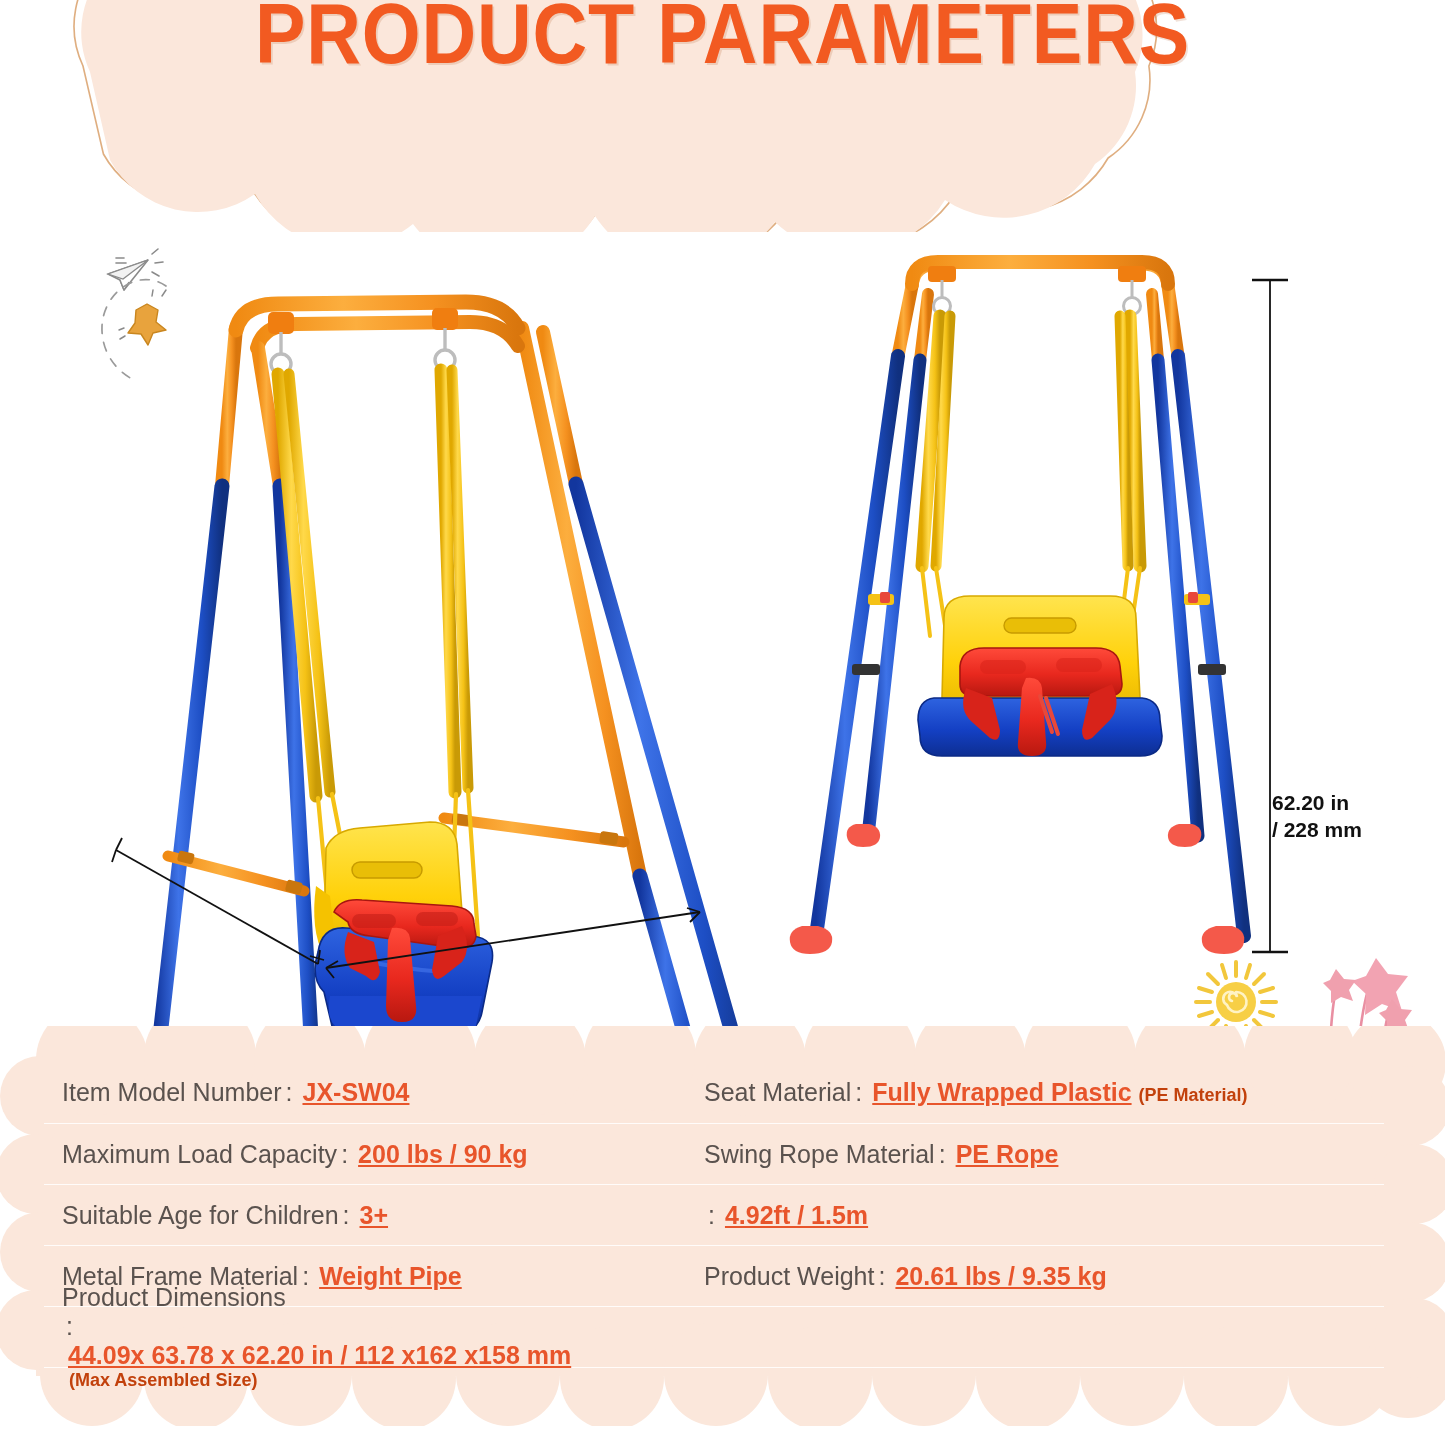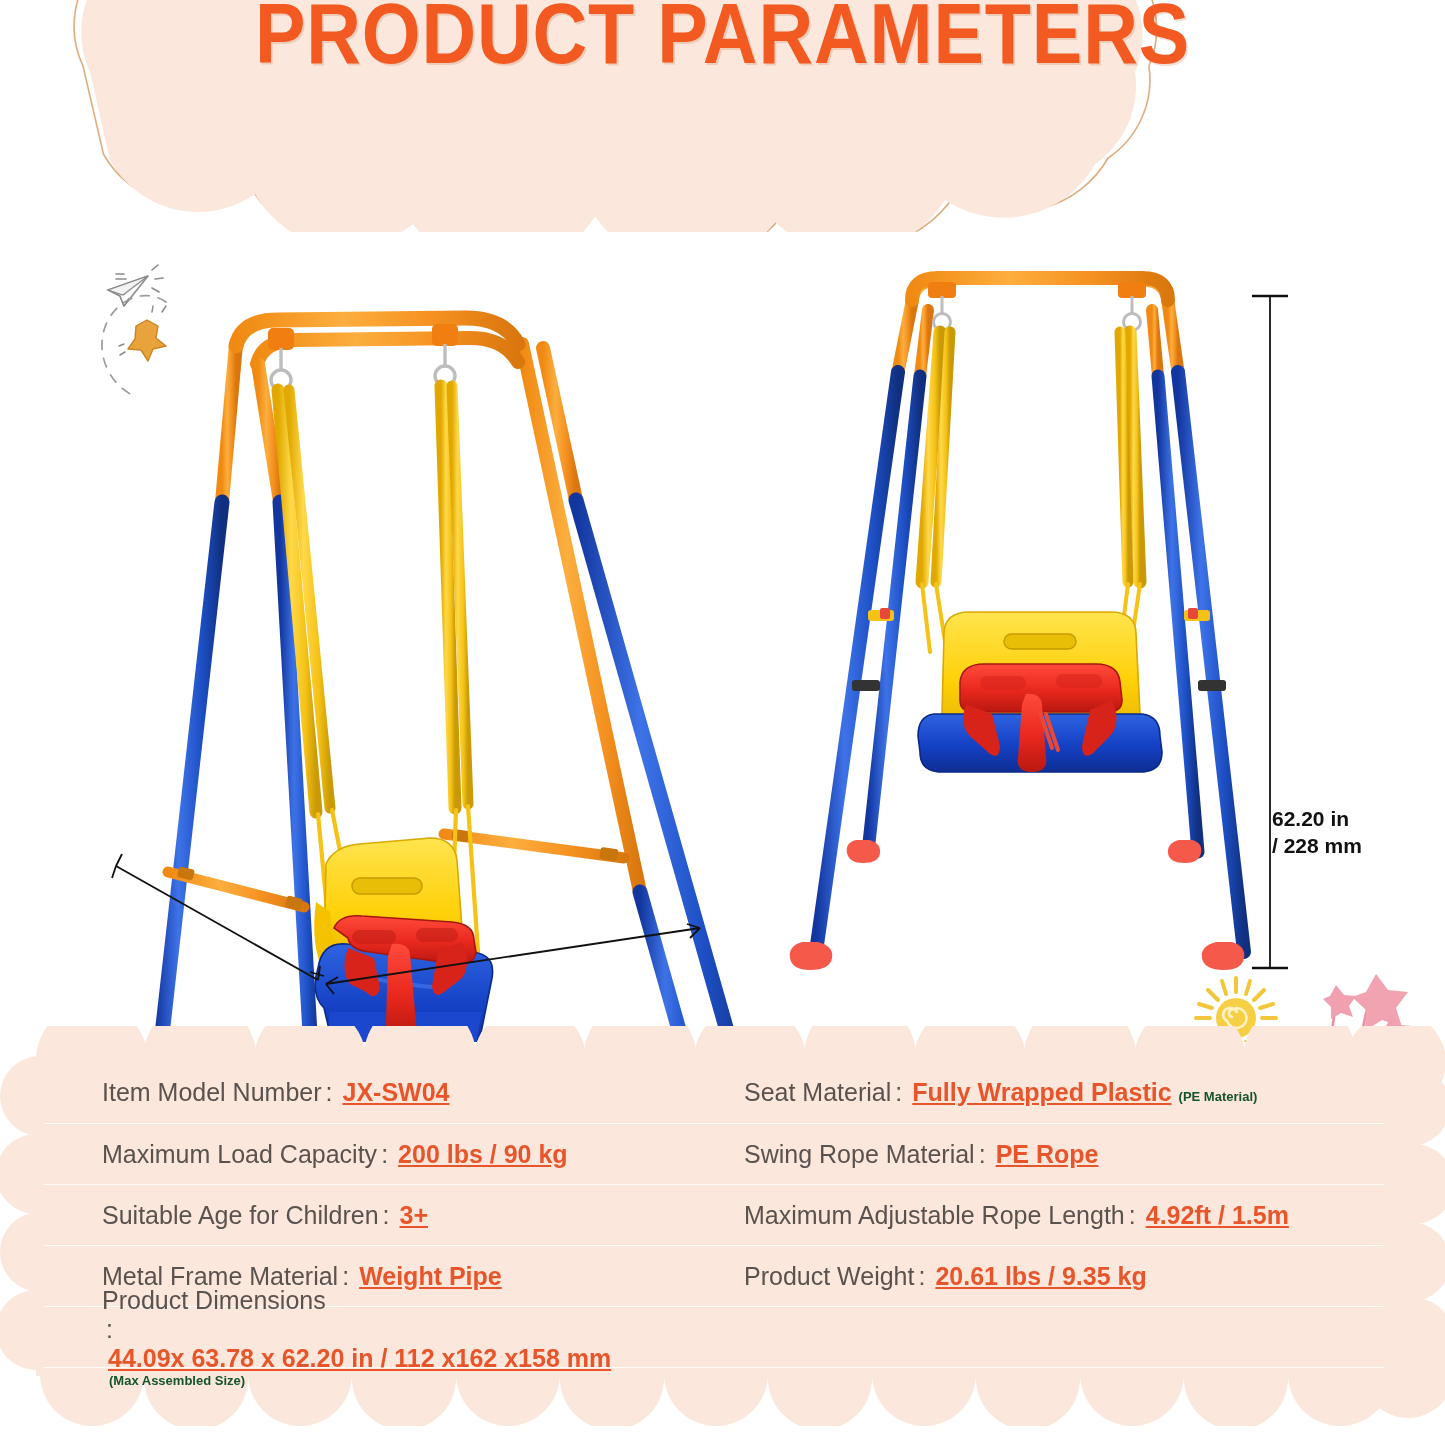--- a/index.html
+++ b/index.html
@@ -21,21 +21,21 @@
     font-weight:700;
     letter-spacing:1px;
     color:#F25A21;
     font-family:"Liberation Sans Narrow","Liberation Sans",sans-serif;
     transform:scaleX(.88);
     text-shadow:2px 2px 0 rgba(180,90,40,.18);
     white-space:nowrap;
   }
 
   
-  .product-area{position:absolute;left:0;top:252px;width:1445px;height:790px;}
+  .product-area{position:absolute;left:0;top:236px;width:1445px;height:790px;}
 
   
   .spec-panel{position:absolute;left:0;top:1026px;width:1445px;height:400px;}
   .spec-table{
     position:absolute;left:44px;top:1062px;width:1340px;
   }
   .spec-row{
     display:flex;
     align-items:center;
     height:61px;
@@ -45,24 +45,24 @@
   .spec-row:first-child{border-top:none;}
   .spec-cell{
     display:flex;align-items:baseline;
     font-size:25px;
     color:#58504c;
     white-space:nowrap;
   }
   .spec-cell.left{width:660px;padding-left:18px;box-sizing:border-box;}
   .spec-cell.right{flex:1;text-align:right;}
   .spec-cell.full{width:100%;padding-left:18px;box-sizing:border-box;flex-direction:column;}
-  .spec-key{color:#5a524e;font-weight:400;margin-left:40px;}
+  .spec-key{color:#5a524e;font-weight:400;}
   .spec-sep{color:#5a524e;padding:0 4px;}
   .spec-val{color:#E8552B;font-weight:700;padding-left:6px;text-decoration:underline;}
-  .spec-note{color:#14532d;font-weight:700;font-size:13px;padding-left:7px;}
+  .spec-note{color:#c2410c;font-weight:700;font-size:18px;padding-left:7px;}
 
   
   .dim-label{position:absolute;font-size:21px;font-weight:700;color:#111;line-height:1.28;white-space:nowrap;}
   #dim-depth{left:112px;top:866px;transform:rotate(42deg);transform-origin:left top;}
   #dim-width{left:448px;top:962px;transform:rotate(-9.5deg);transform-origin:left top;}
   #dim-height{left:1272px;top:554px;}
 </style>
 </head>
 <body>
 
@@ -493,21 +493,20 @@
         </div>
       </div>
 
       <div class="spec-row">
         <div class="spec-cell left">
           <span class="spec-key">Suitable Age for Children</span>
           <span class="spec-sep">:</span>
           <span class="spec-val">3+</span>
         </div>
         <div class="spec-cell right">
-          <span class="spec-key">Maximum Adjustable Rope Length</span>
           <span class="spec-sep">:</span>
           <span class="spec-val">4.92ft / 1.5m</span>
         </div>
       </div>
 
       <div class="spec-row">
         <div class="spec-cell left">
           <span class="spec-key">Metal Frame Material</span>
           <span class="spec-sep">:</span>
           <span class="spec-val">Weight Pipe</span>

